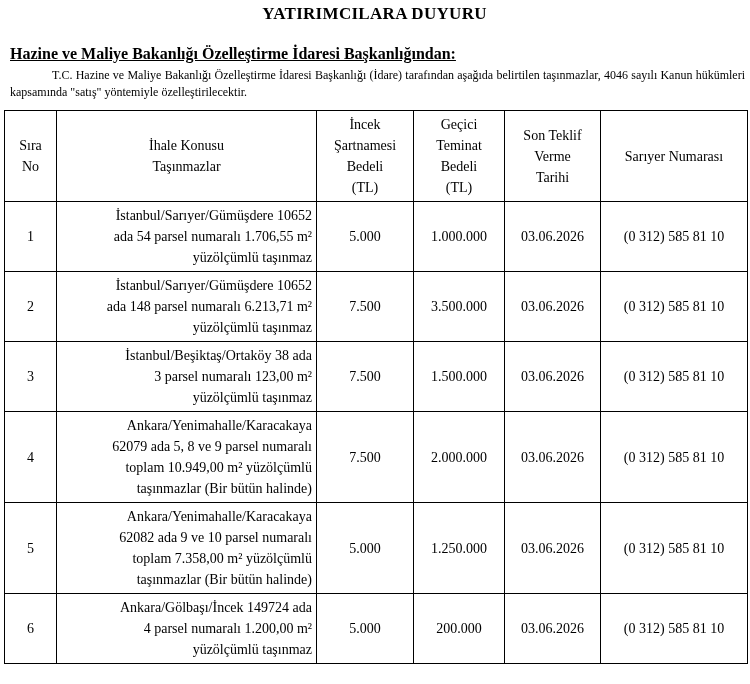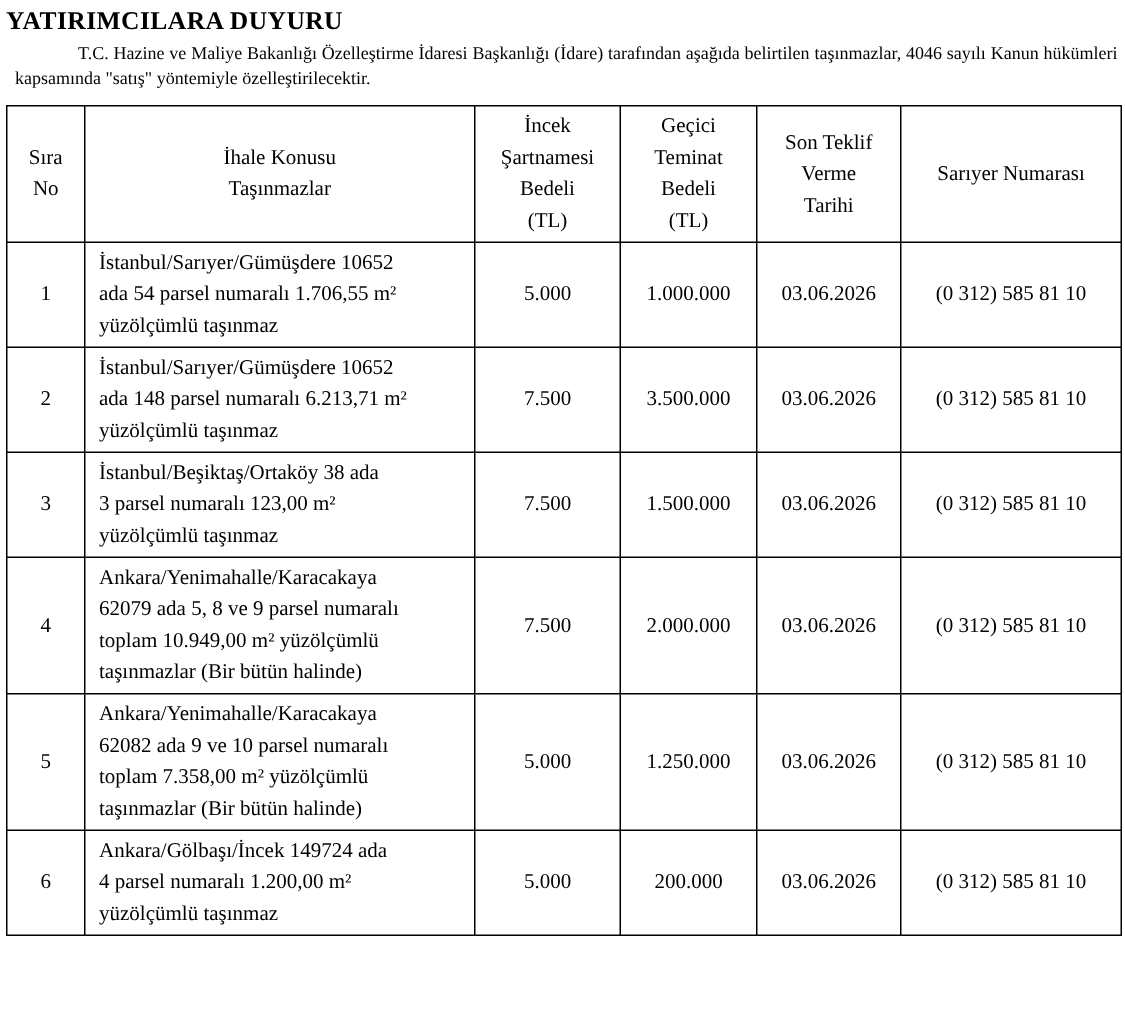--- a/index.html
+++ b/index.html
@@ -14,22 +14,22 @@
     width: 750px;
     height: 684px;
     background: #ffffff;
     box-sizing: border-box;
     padding: 2px 5px 0 4px;
     overflow: hidden;
   }
   .title {
     font-size: 17px;
     font-weight: bold;
-    text-align: left;
-    margin: 2px 0 3px 0;
+    text-align: center;
+    margin: 2px 0 21px 0;
     letter-spacing: 0.3px;
   }
   .subtitle {
     font-size: 16px;
     font-weight: bold;
     text-decoration: underline;
     margin: 1px 0 4px 6px;
   }
   .intro {
     font-size: 12px;
@@ -56,33 +56,34 @@
   table.tender th {
     font-weight: normal;
     text-align: center;
     white-space: pre-line;
     height: 90px;
   }
   table.tender td {
     text-align: center;
   }
   table.tender td.desc {
-    text-align: left;
+    text-align: right;
     white-space: pre-line;
     padding-left: 9px;
     padding-right: 4px;
   }
 </style>
 </head>
 <body>
 
 <div class="page">
 
   <div class="title">YATIRIMCILARA DUYURU</div>
 
+  <div class="subtitle">Hazine ve Maliye Bakanlığı Özelleştirme İdaresi Başkanlığından:</div>
 
   <p class="intro">T.C. Hazine ve Maliye Bakanlığı Özelleştirme İdaresi Başkanlığı (İdare) tarafından aşağıda belirtilen taşınmazlar, 4046 sayılı Kanun hükümleri kapsamında "satış" yöntemiyle özelleştirilecektir.</p>
 
   <table class="tender">
     <colgroup>
       <col style="width:52px">
       <col style="width:260px">
       <col style="width:97px">
       <col style="width:91px">
       <col style="width:96px">

